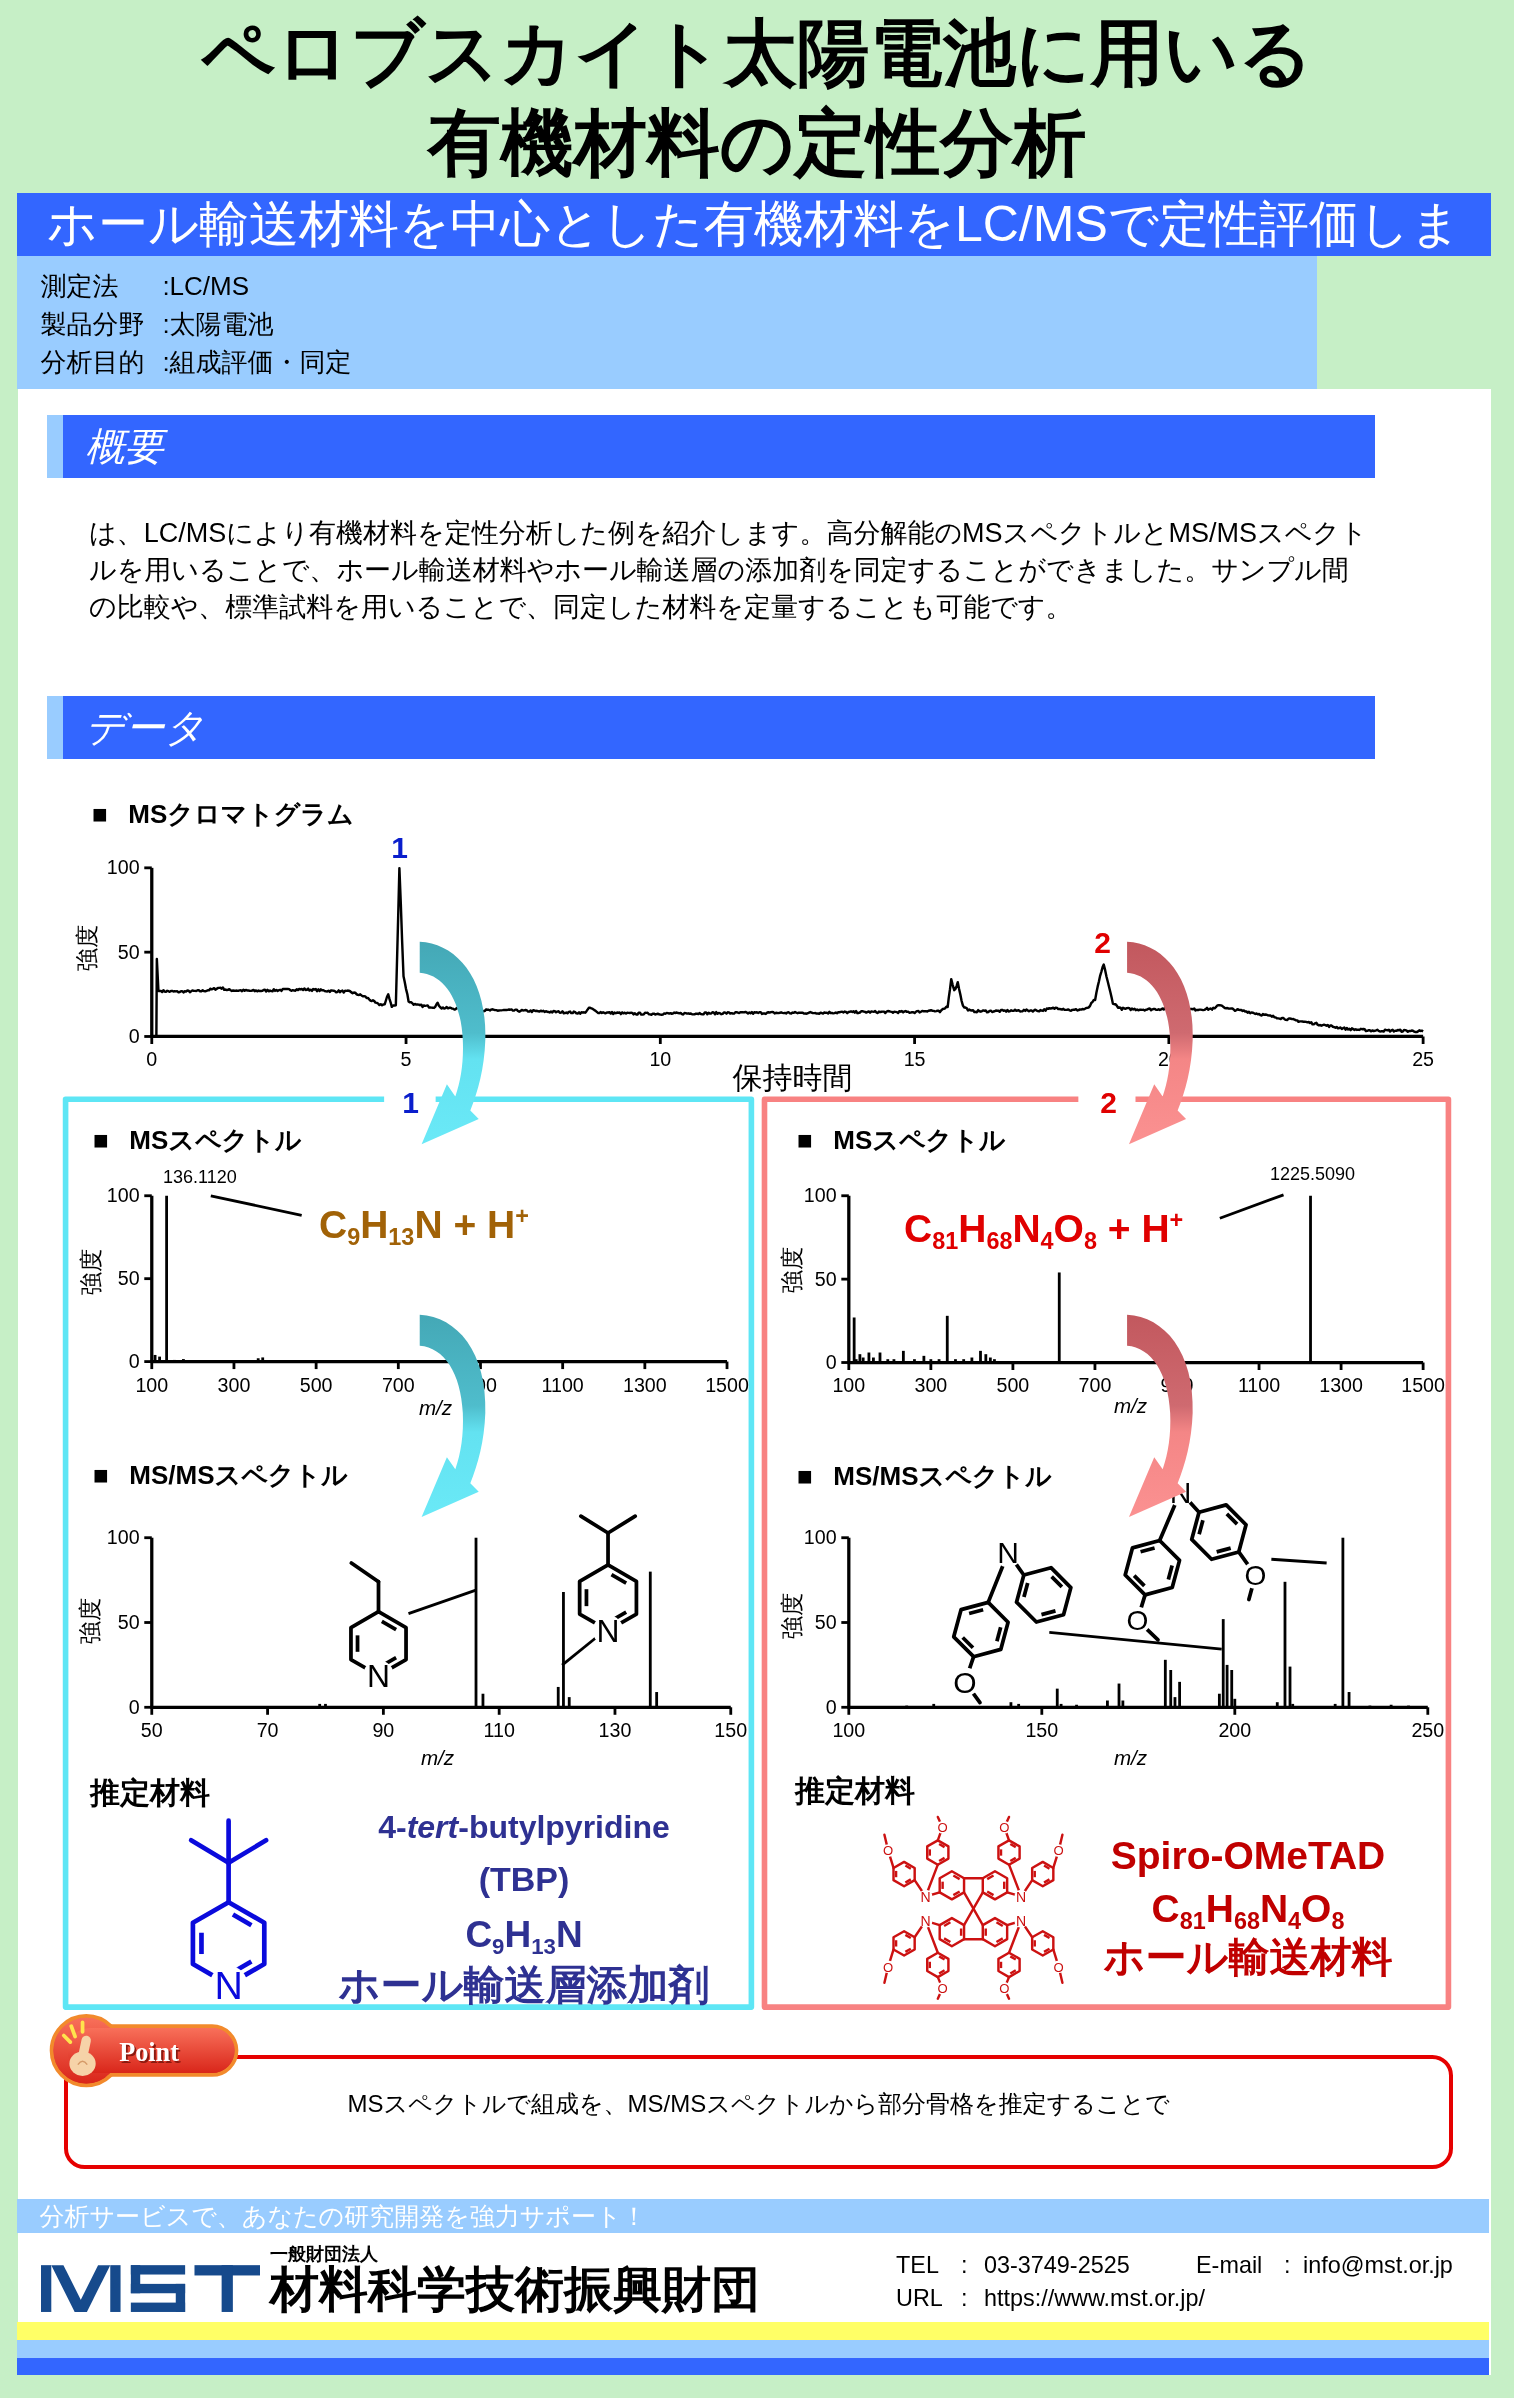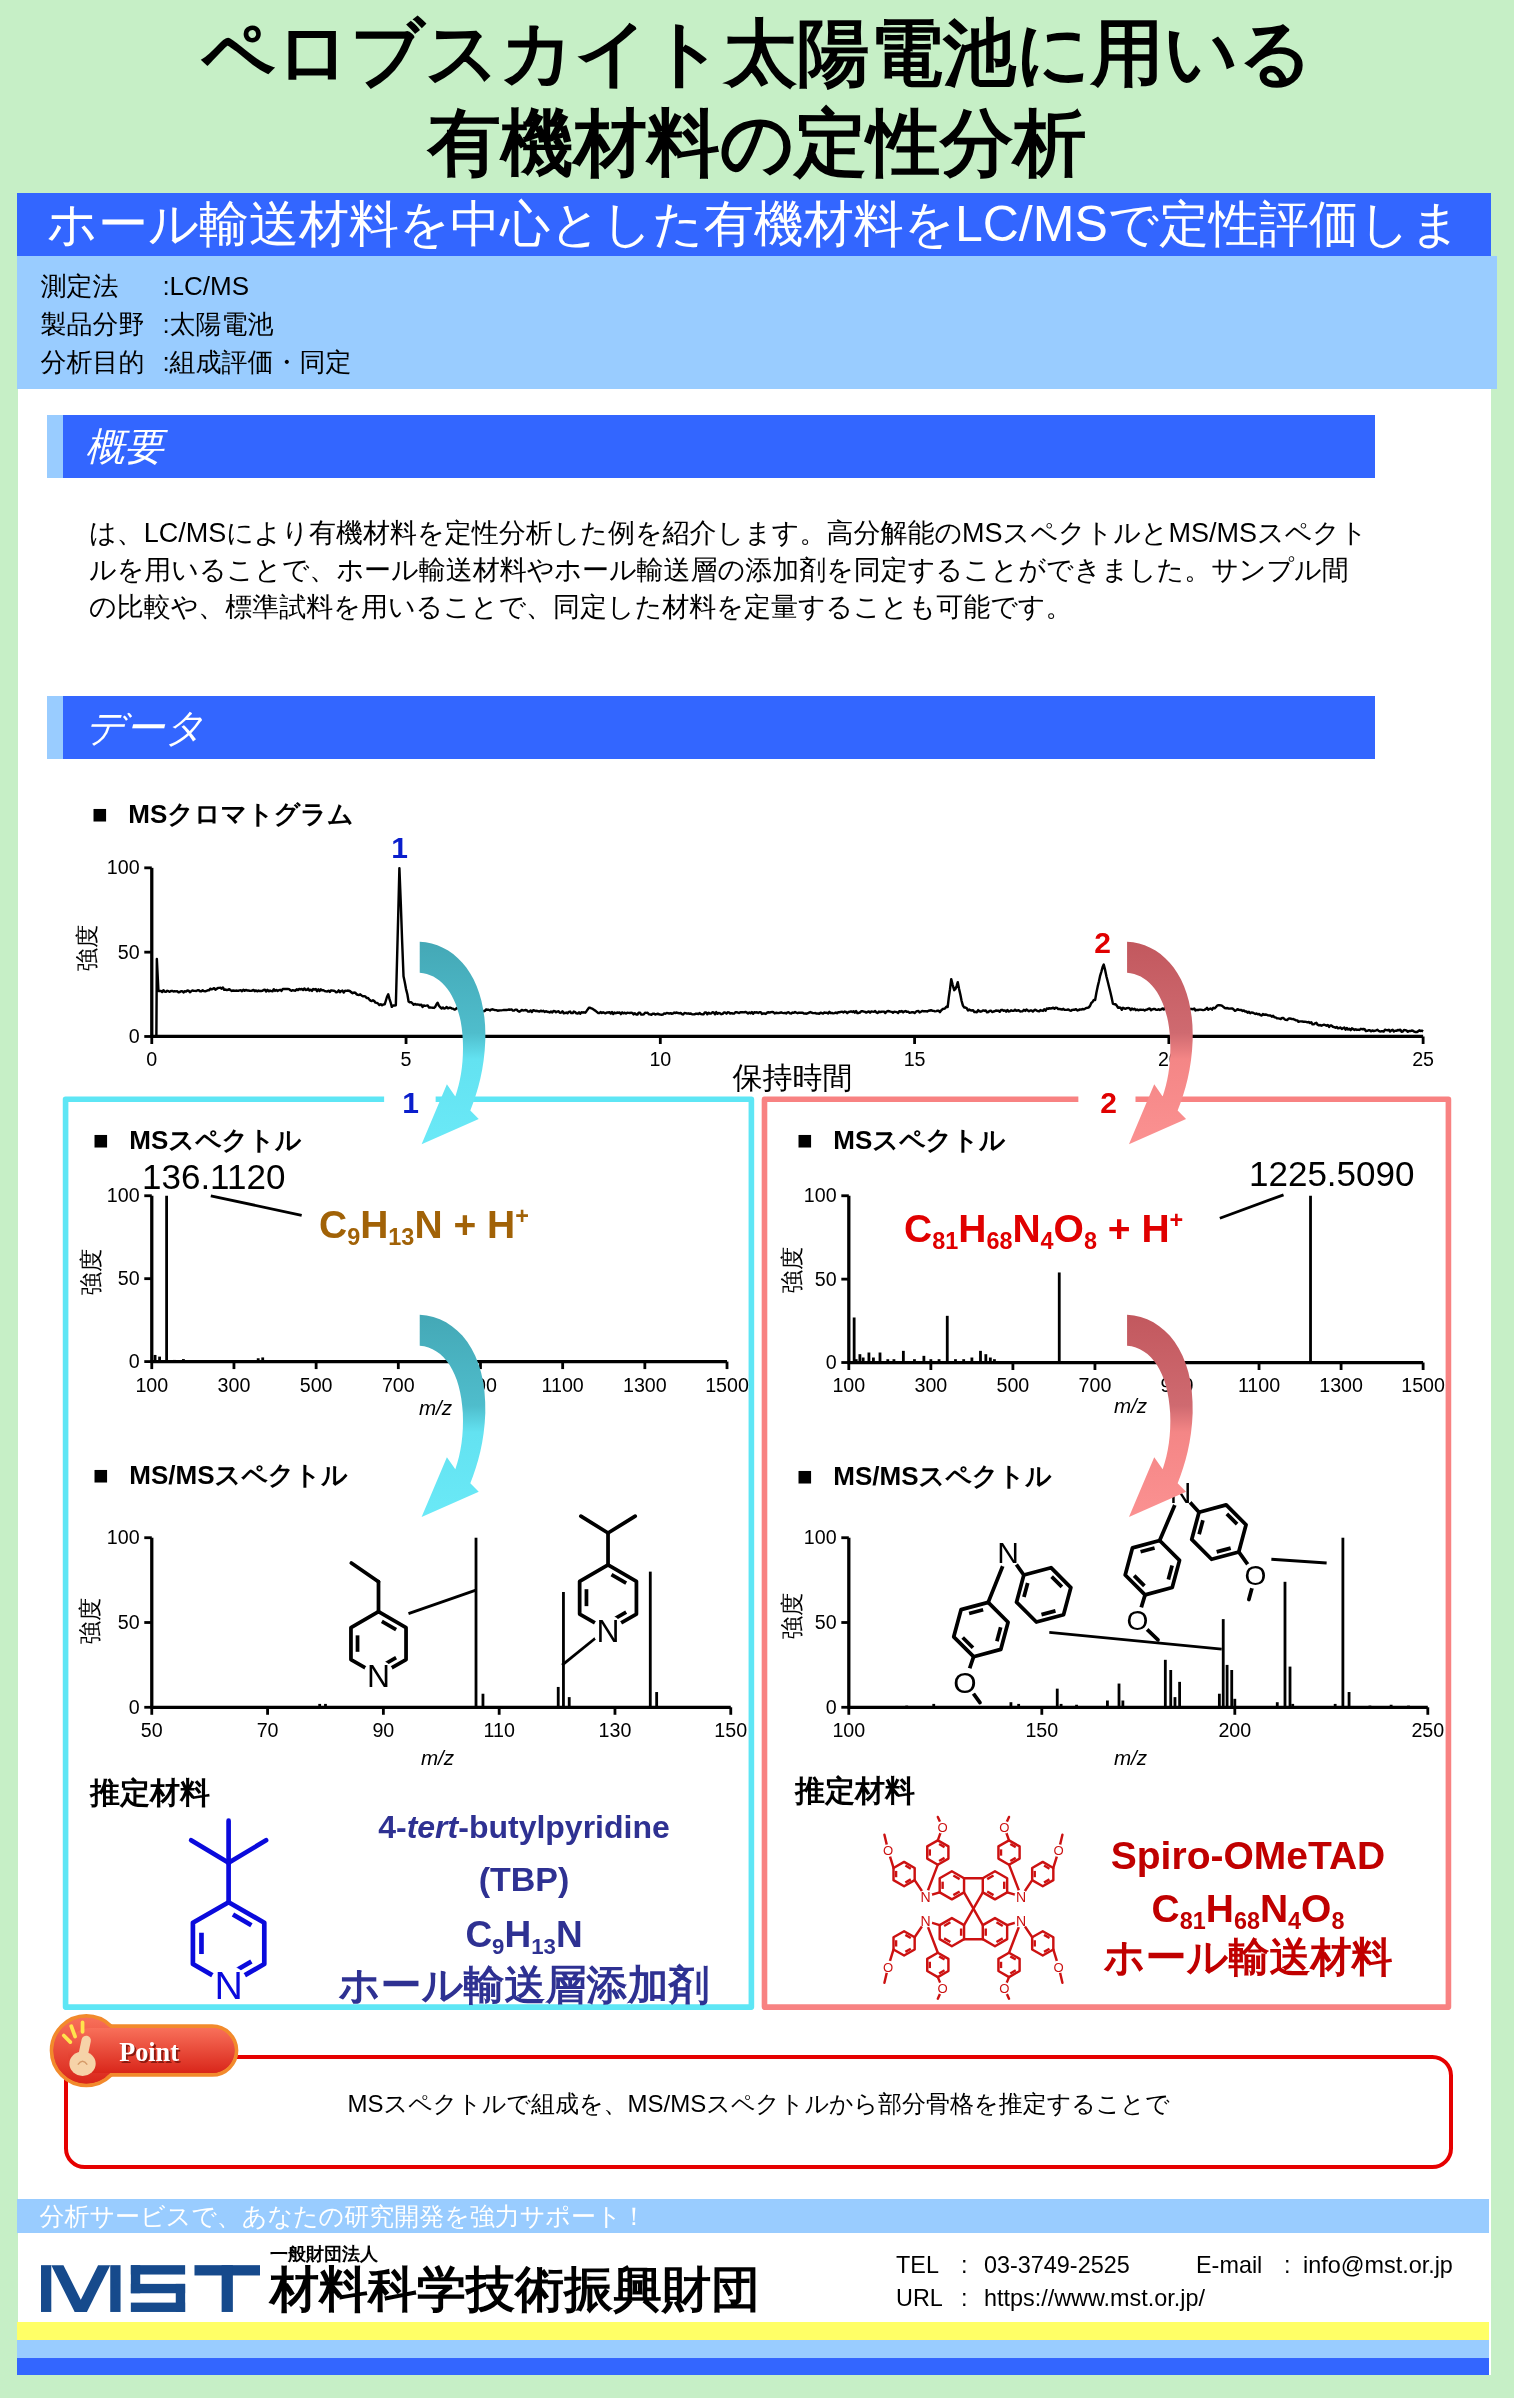--- a/index.html
+++ b/index.html
@@ -3,36 +3,36 @@
 <meta charset="utf-8">
 <style>
   html,body{margin:0;padding:0;}
   body{width:1514px;height:2399px;position:relative;overflow:hidden;background:#c6efc6;
        font-family:"Liberation Sans","DejaVu Sans",sans-serif;color:#000;}
   .abs{position:absolute;}
   .t{z-index:2;white-space:nowrap;}
   .title{left:0;top:8.4px;width:1514px;text-align:center;font-size:73px;line-height:90px;font-weight:bold;}
   .subtitle-bar{left:17px;top:193px;width:1474px;height:63px;background:#3366ff;color:#fff;
        font-size:50px;line-height:63px;text-align:center;z-index:1;}
-  .info{left:17px;top:256px;width:1480px;height:133px;background:#99ccff;z-index:1;}
+  .info{left:17px;top:256px;width:1300px;height:133px;background:#99ccff;z-index:1;}
   .info-rows{position:absolute;left:23.4px;top:11.2px;font-size:26px;line-height:38px;white-space:nowrap;}
   .info-label{display:inline-block;width:122px;}
   .panel{left:18px;top:389px;width:1473px;height:1986px;background:#fff;z-index:0;}
   .sec{left:47px;width:1328px;height:63px;background:#3366ff;border-left:16px solid #99ccff;box-sizing:border-box;
        color:#fff;font-size:39px;line-height:63px;padding-left:22.5px;z-index:1;font-style:italic;}
   .para{left:89px;top:515px;font-size:27px;line-height:37px;}
   .chart-title{font-size:26px;line-height:28px;font-weight:bold;}
   .mk{margin-right:20.6px;}
   .ylab{width:56px;height:28px;line-height:28px;font-size:23.4px;text-align:center;transform:rotate(-90deg);}
   .xlab-big{width:187px;text-align:center;font-size:30px;line-height:32px;}
   .mz{width:75px;text-align:center;font-size:20.6px;line-height:22.5px;font-style:italic;}
   .plabel{width:37px;text-align:center;font-size:30px;line-height:32px;font-weight:bold;}
   .blue-num{color:#0a1ecc;}
   .red-num{color:#e00000;}
-  .peak-ann{font-size:35px;line-height:28px;}
+  .peak-ann{font-size:18px;line-height:28px;margin-left:21px;}
   .formula{font-size:39px;line-height:45px;font-weight:bold;white-space:pre;}
   .formula sub{font-size:0.6em;vertical-align:-0.3em;line-height:0;}
   .formula sup{font-size:0.6em;vertical-align:0.6em;line-height:0;}
   .f-blue{color:#a16207;}
   .f-red{color:#e00000;}
   .est-head{font-size:30px;line-height:32px;font-weight:bold;}
   .est1{left:290px;width:468px;text-align:center;font-weight:bold;color:#2e3192;}
   .est2{left:1023px;width:450px;text-align:center;font-weight:bold;color:#c00000;}
   .est1 sub,.est2 sub{font-size:0.6em;vertical-align:-0.3em;line-height:0;}
   .point-box{left:64px;top:2055px;width:1389px;height:114px;border:4.7px solid #e60000;border-radius:20.6px;

